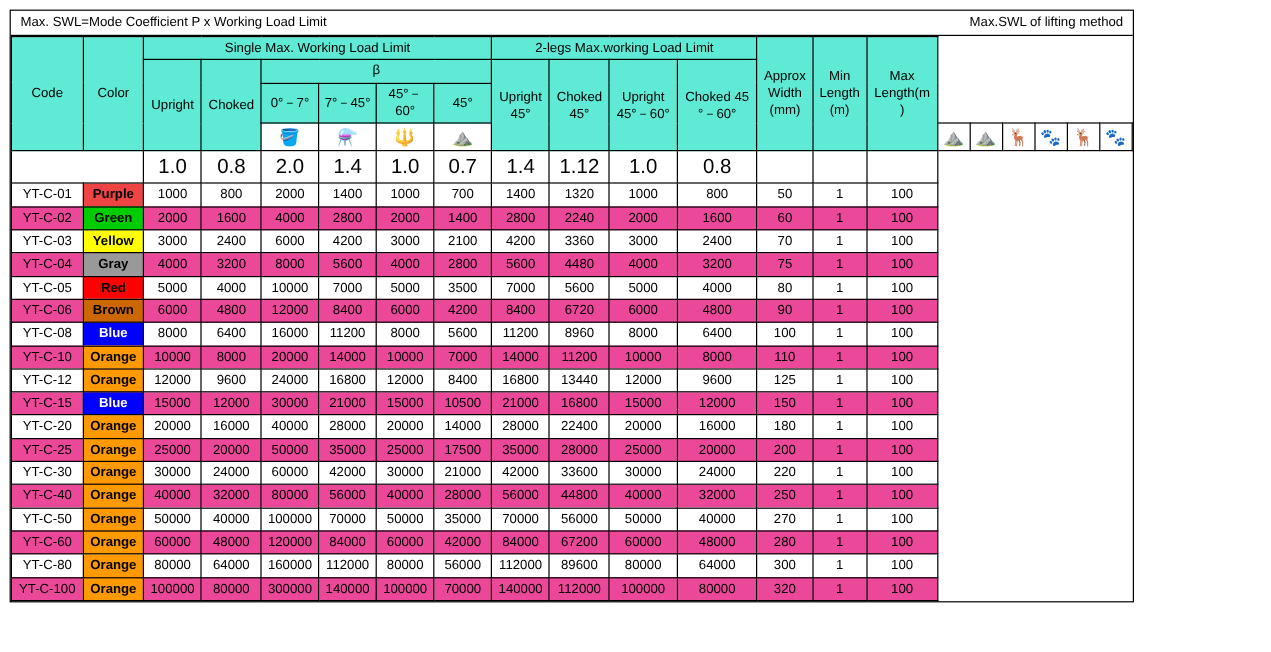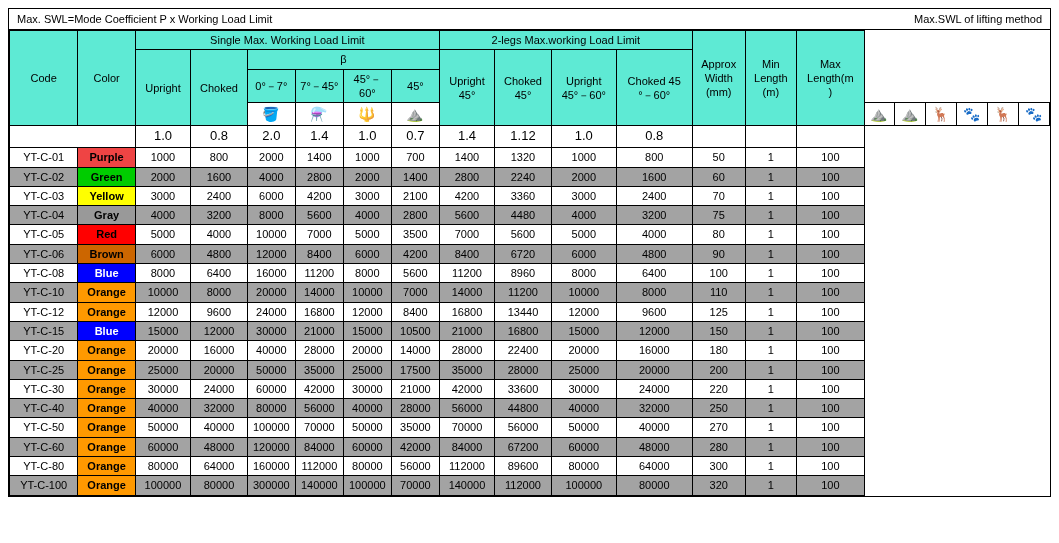--- a/index.html
+++ b/index.html
@@ -3,21 +3,21 @@
   <meta charset="utf-8">
   <style>
     * { box-sizing: border-box; margin: 0; padding: 0; }
     body {
       font-family: Arial, sans-serif;
       font-size: 11px;
       background: #fff;
       padding: 8px;
     }
     .page-container {
-      width: 1043px;
+      width: 937px;
       border: 1px solid #000;
     }
     .title-row {
       display: flex;
       justify-content: space-between;
       padding: 4px 8px;
       font-size: 11px;
       border-bottom: 1px solid #000;
     }
     table {
@@ -41,22 +41,22 @@
     .color-purple { background: #ef4444; color: #000; }
     .color-green { background: #00cc00; color: #000; }
     .color-yellow { background: #ffff00; color: #000; margin-left: 36px; }
     .color-gray { background: #999999; color: #000; }
     .color-red { background: #ff0000; color: #000; }
     .color-brown { background: #cc6600; color: #000; margin-top: 27px; }
     .color-blue { background: #0000ff; color: #fff; }
     .color-orange { background: #ff9900; color: #000; }
     .icon-cell { font-size: 14px; }
     .row-odd { background: #fff; }
-    .row-even { background: #a3a3a3; padding-left: 20px; }
-    .coeff-row td { font-size: 13px; }
+    .row-even { background: #ec4899; padding-left: 20px; }
+    .coeff-row td { font-size: 17px; }
     .angle-col { width: 48px; }
   </style>
 </head>
 <body>
 
 <div class="page-container">
   <div class="title-row">
     <span>Max. SWL=Mode Coefficient P x Working Load Limit</span>
     <span>Max.SWL of lifting method</span>
   </div>

